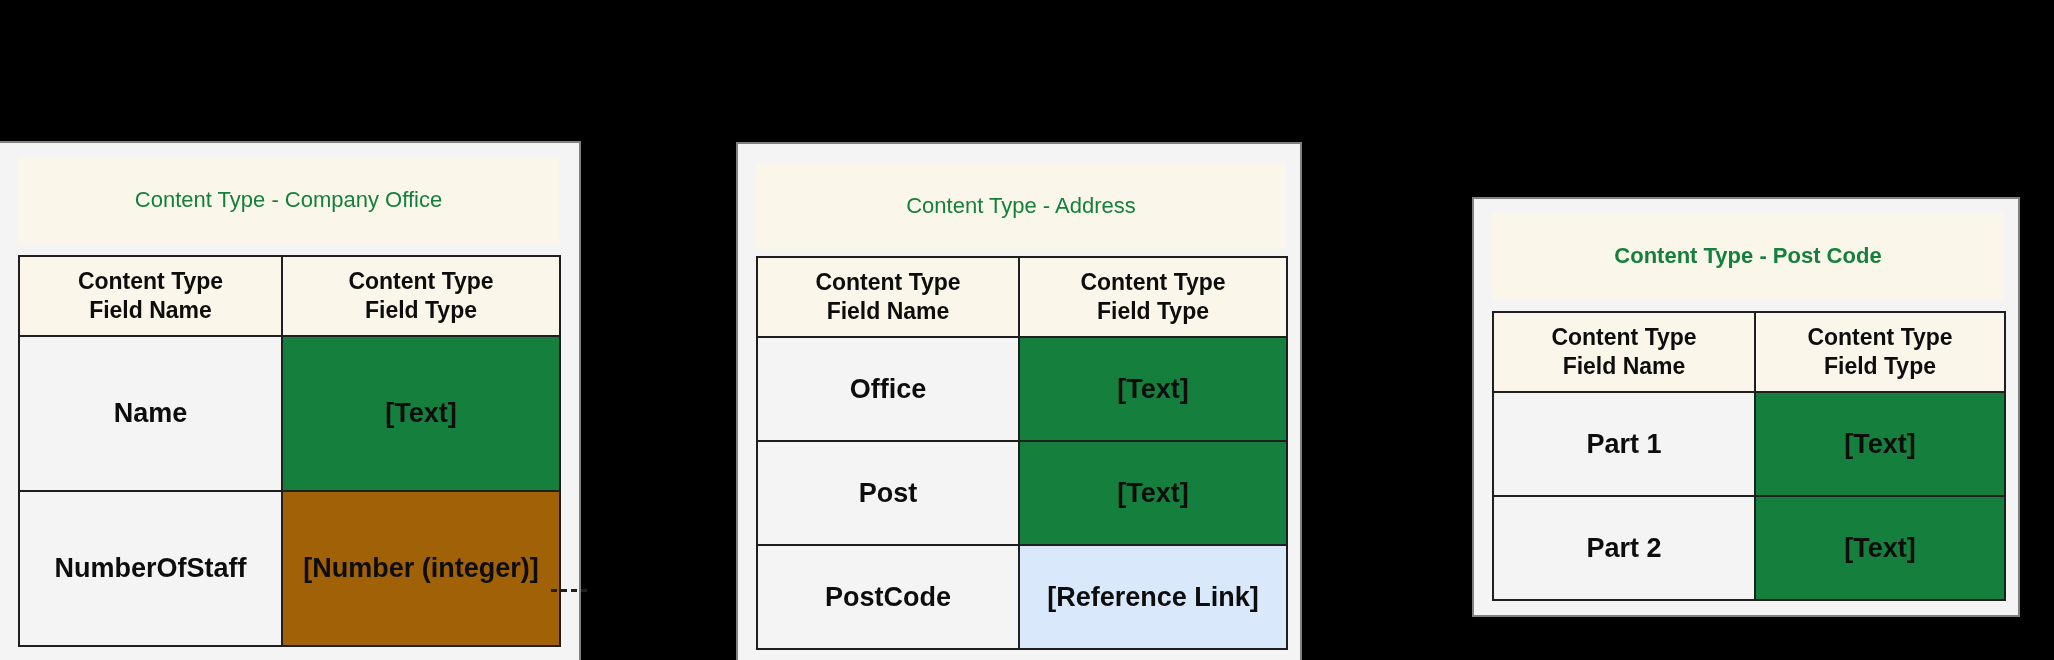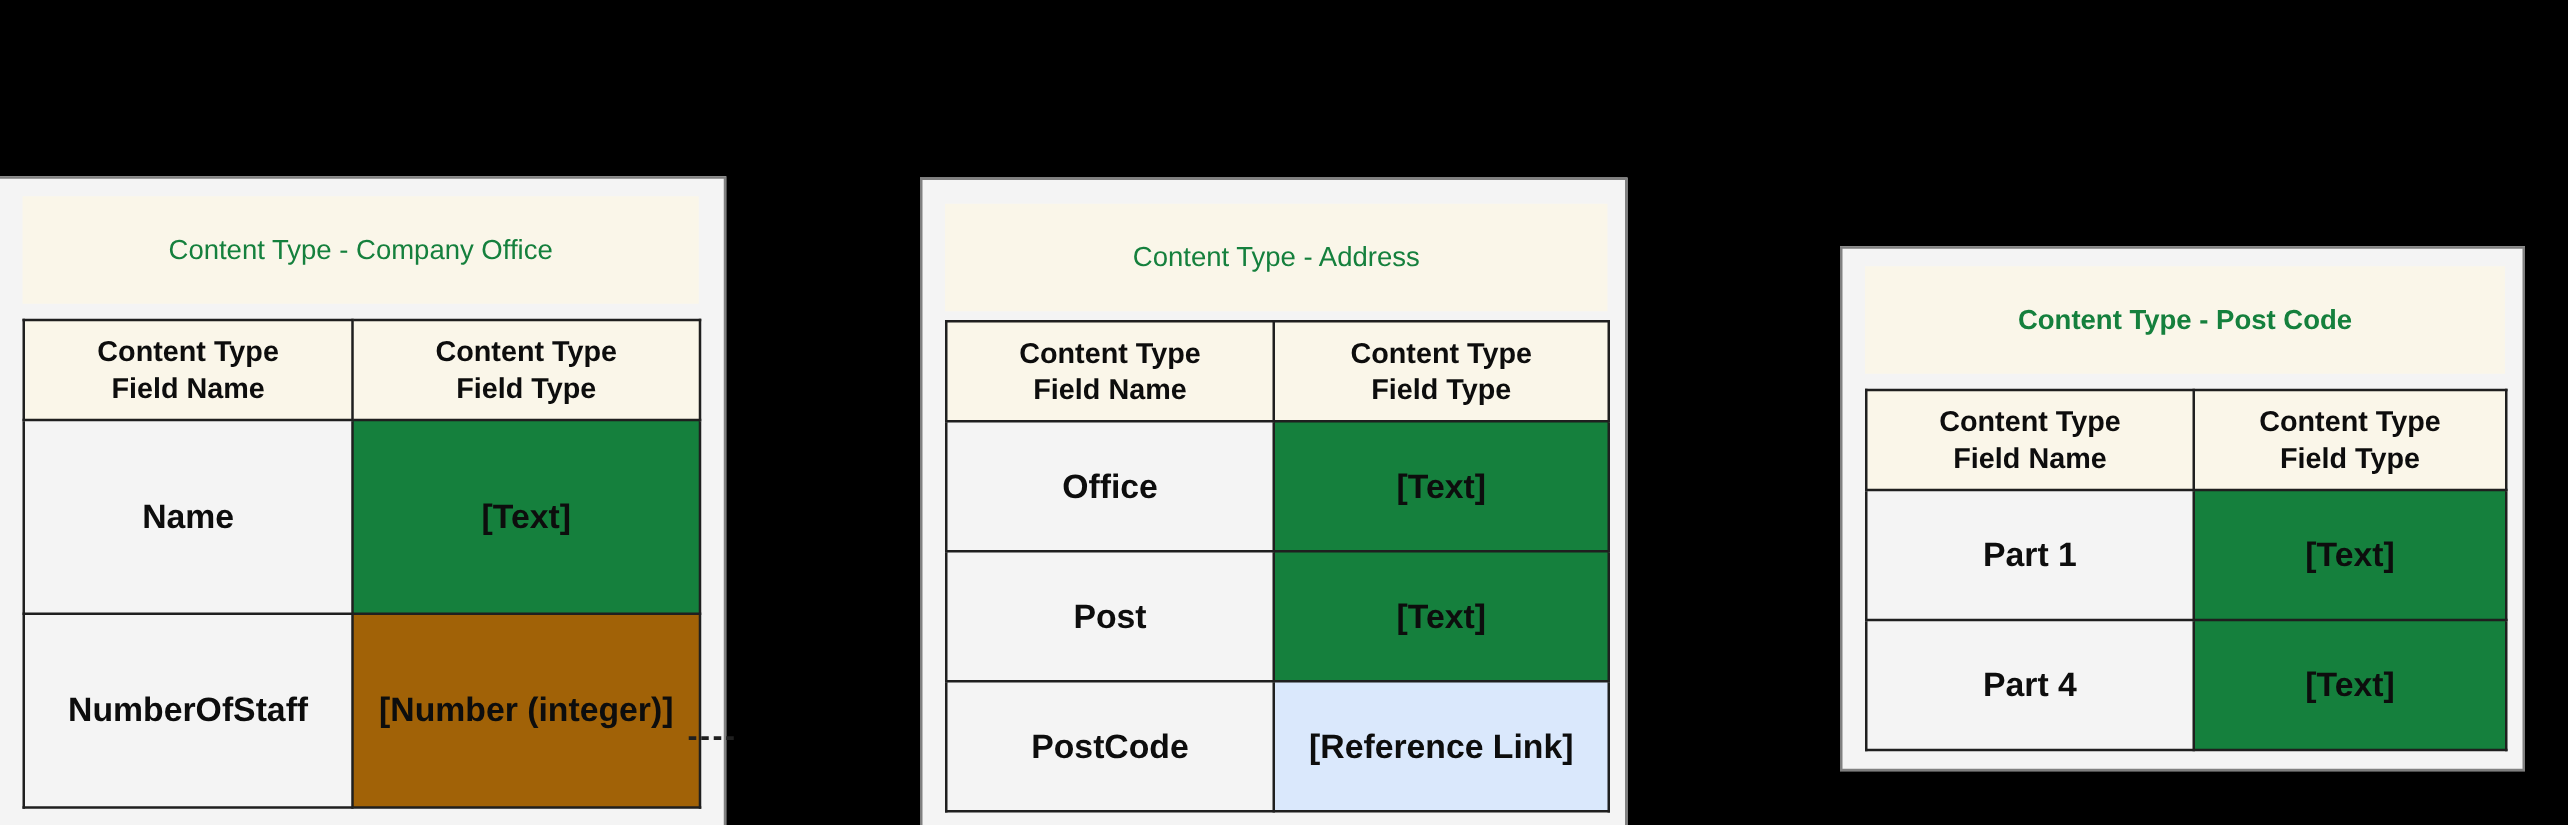--- a/index.html
+++ b/index.html
@@ -150,18 +150,18 @@
           <span>Field Type</span>
         </th>
       </tr>
     </thead>
     <tbody>
       <tr class="r-body">
         <td class="c-name">Part 1</td>
         <td class="c-text">[Text]</td>
       </tr>
       <tr class="r-body">
-        <td class="c-name">Part 4</td>
+        <td class="c-name">Part 2</td>
         <td class="c-text">[Text]</td>
       </tr>
     </tbody>
   </table>
 </div>
 
 </body></html>

